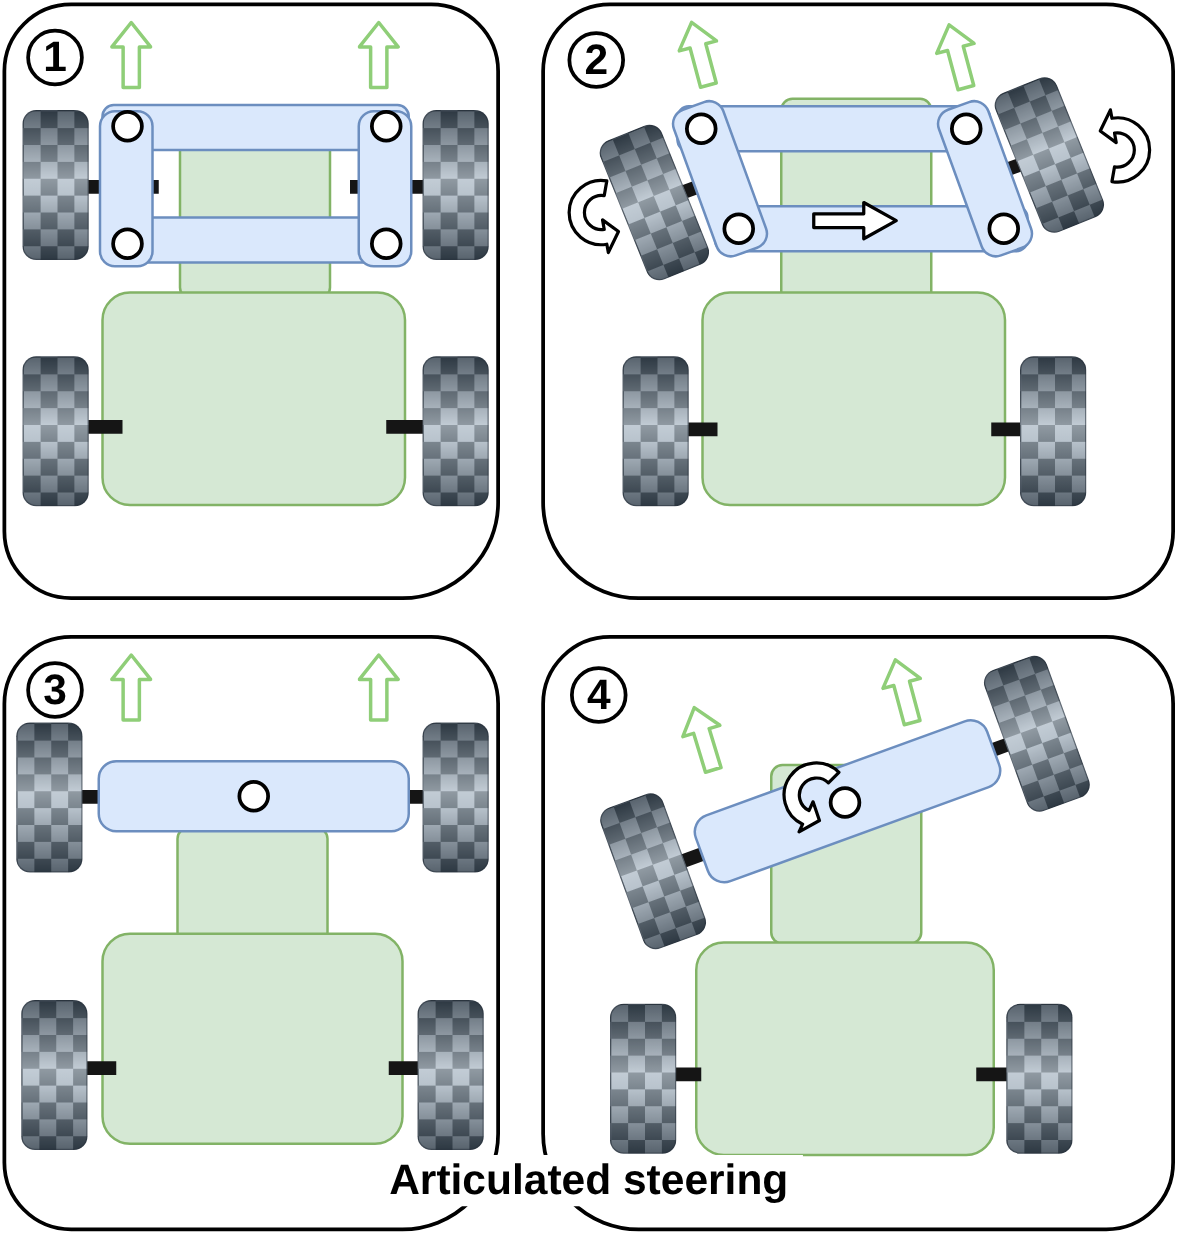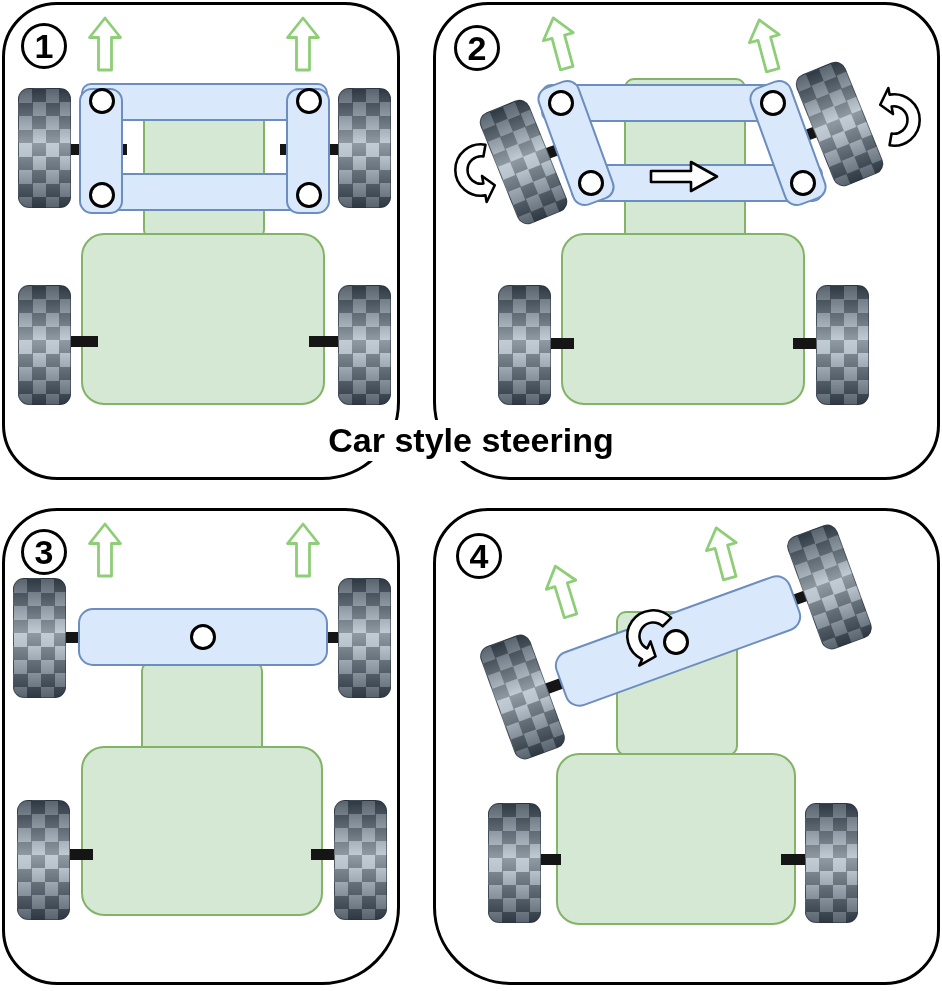--- a/index.html
+++ b/index.html
@@ -200,15 +200,15 @@
       </svg>
     <svg class="inst" style="left:270px;top:14px;transform:rotate(-15deg);" width="34" height="56">
         <use href="#ga"></use>
       </svg>
 
     <div class="badge" style="left:20px;top:22px;">
       <span>4</span>
     </div>
   </section>
 
-  <div class="row-label" style="top:420px;">Car style steering</div>
+  <div class="row-label" style="top:924px;">Articulated steering</div>
 
 </div>
 
 </body></html>

